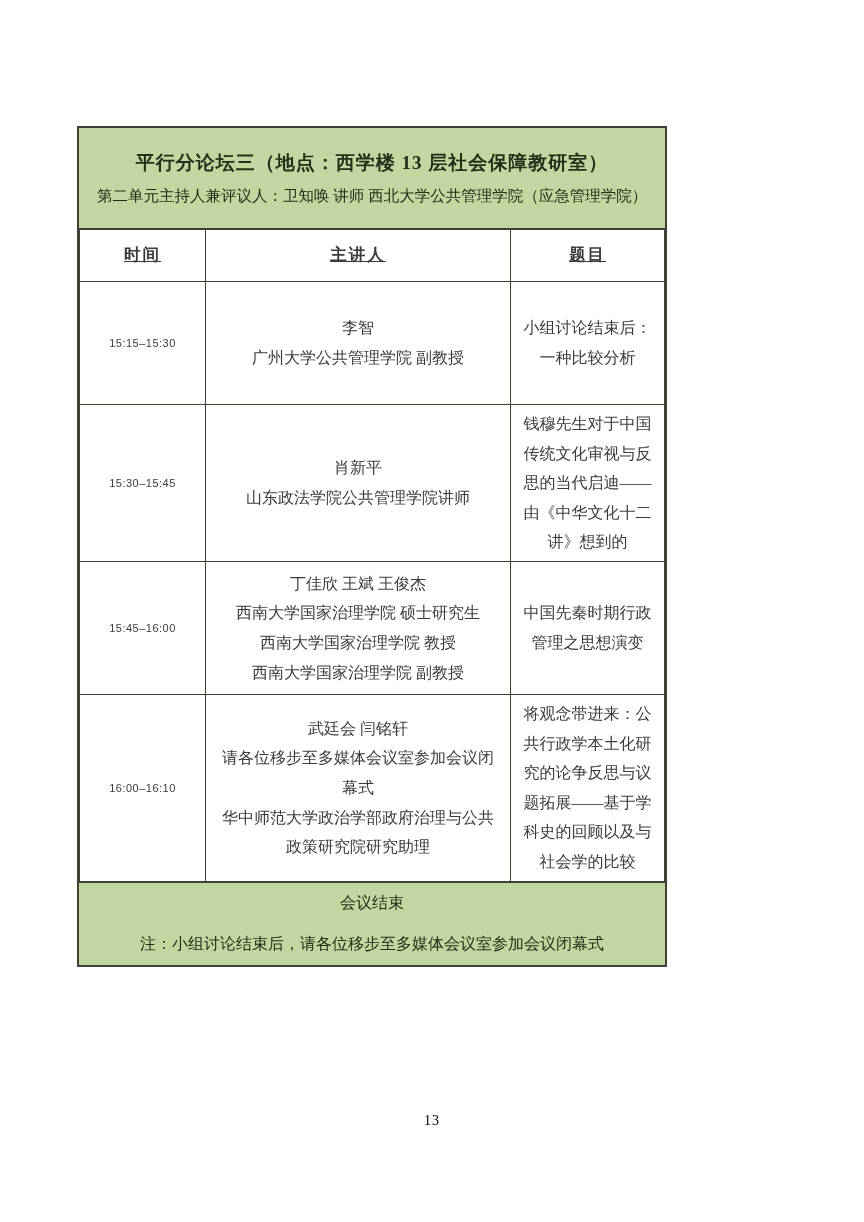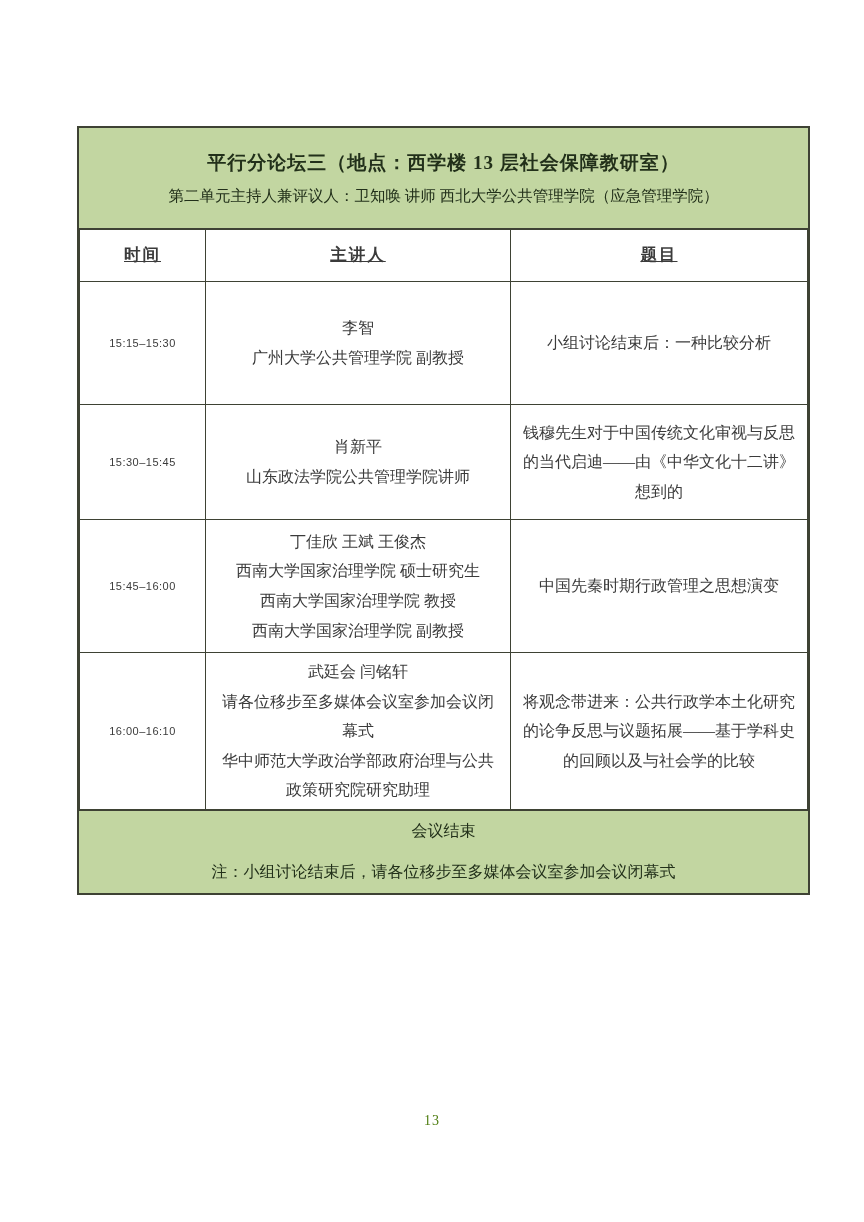--- a/index.html
+++ b/index.html
@@ -14,21 +14,21 @@
     width: 864px;
     height: 1222px;
     position: relative;
     font-family: "Liberation Serif", serif;
     color: var(--text);
   }
   .sheet {
     position: absolute;
     left: 77px;
     top: 126px;
-    width: 733px;
+    width: 590px;
     border: 2px solid var(--border);
     background: #ffffff;
   }
   .band {
     background: var(--band-green);
     display: flex;
     flex-direction: column;
     align-items: center;
     justify-content: center;
   }
@@ -89,21 +89,21 @@
     font-size: 16px;
     color: var(--title-text);
   }
   .page-number {
     position: absolute;
     left: 0;
     right: 0;
     top: 1113px;
     text-align: center;
     font-size: 14px;
-    color: #4d7c0f;
+    color: #000000;
     letter-spacing: 1px;
   }
 </style>
 </head>
 <body>
 
 <div class="sheet">
 
   <div class="band header-band">
     <div class="forum-title">平行分论坛三（地点：西学楼 13 层社会保障教研室）</div>

